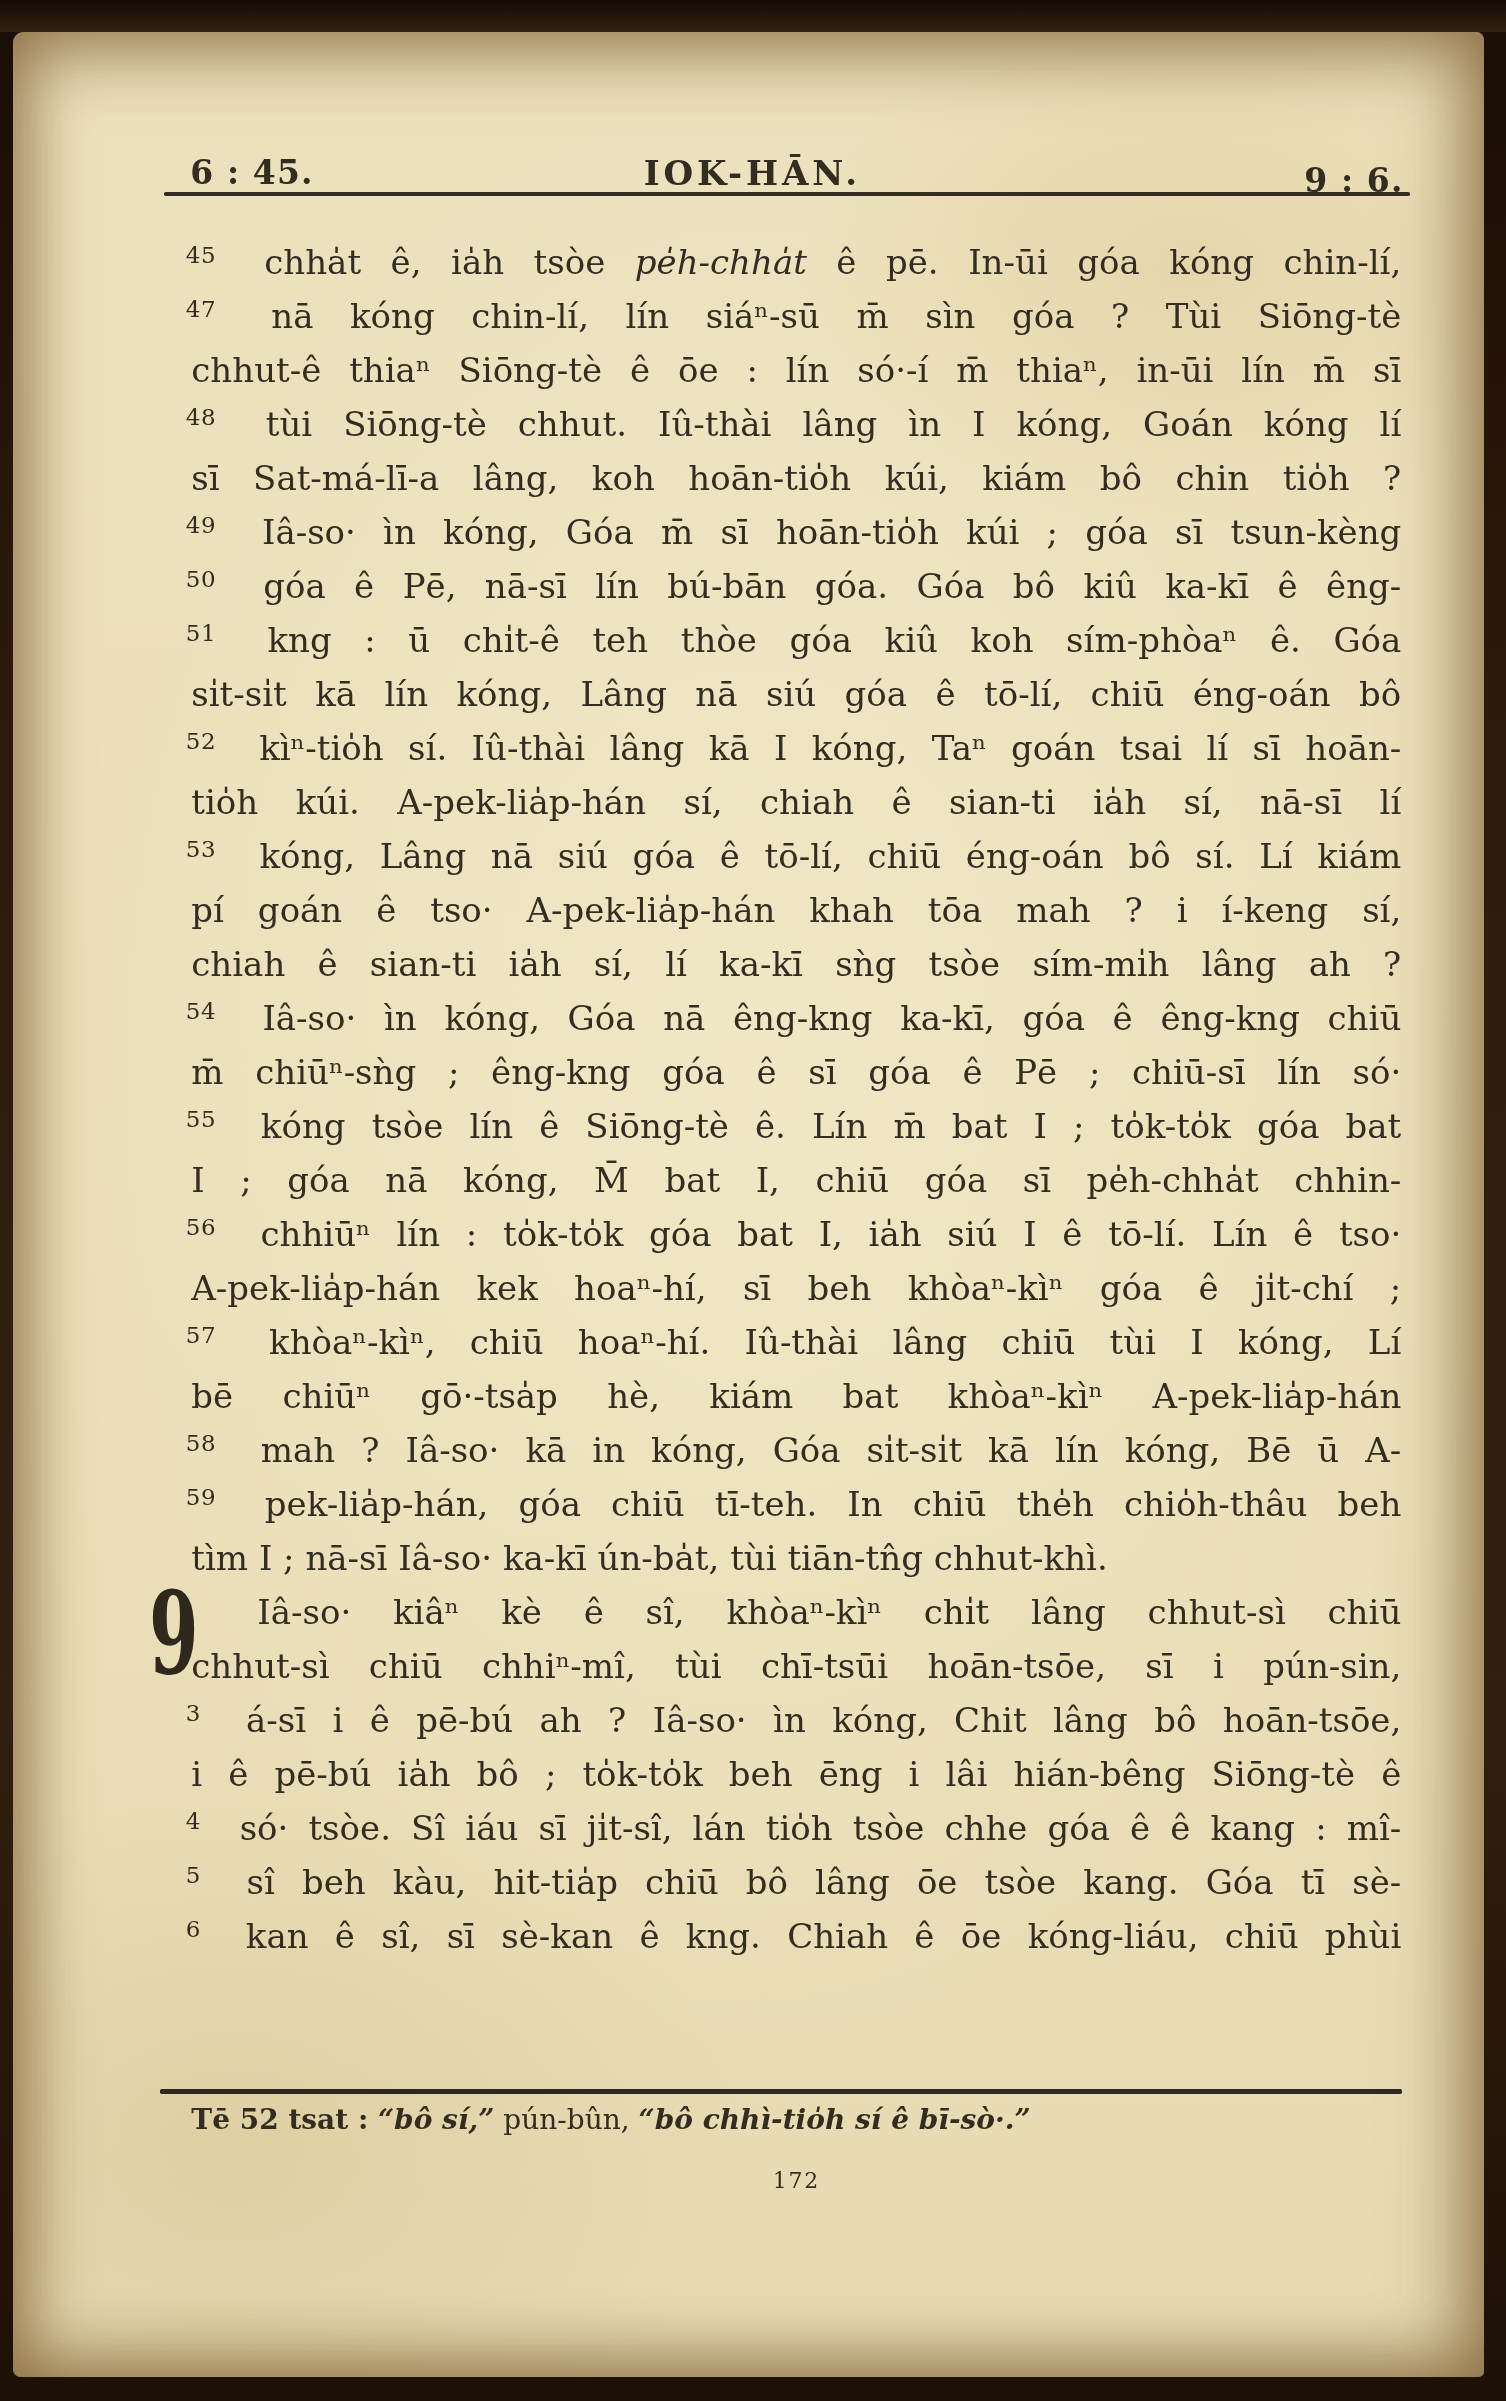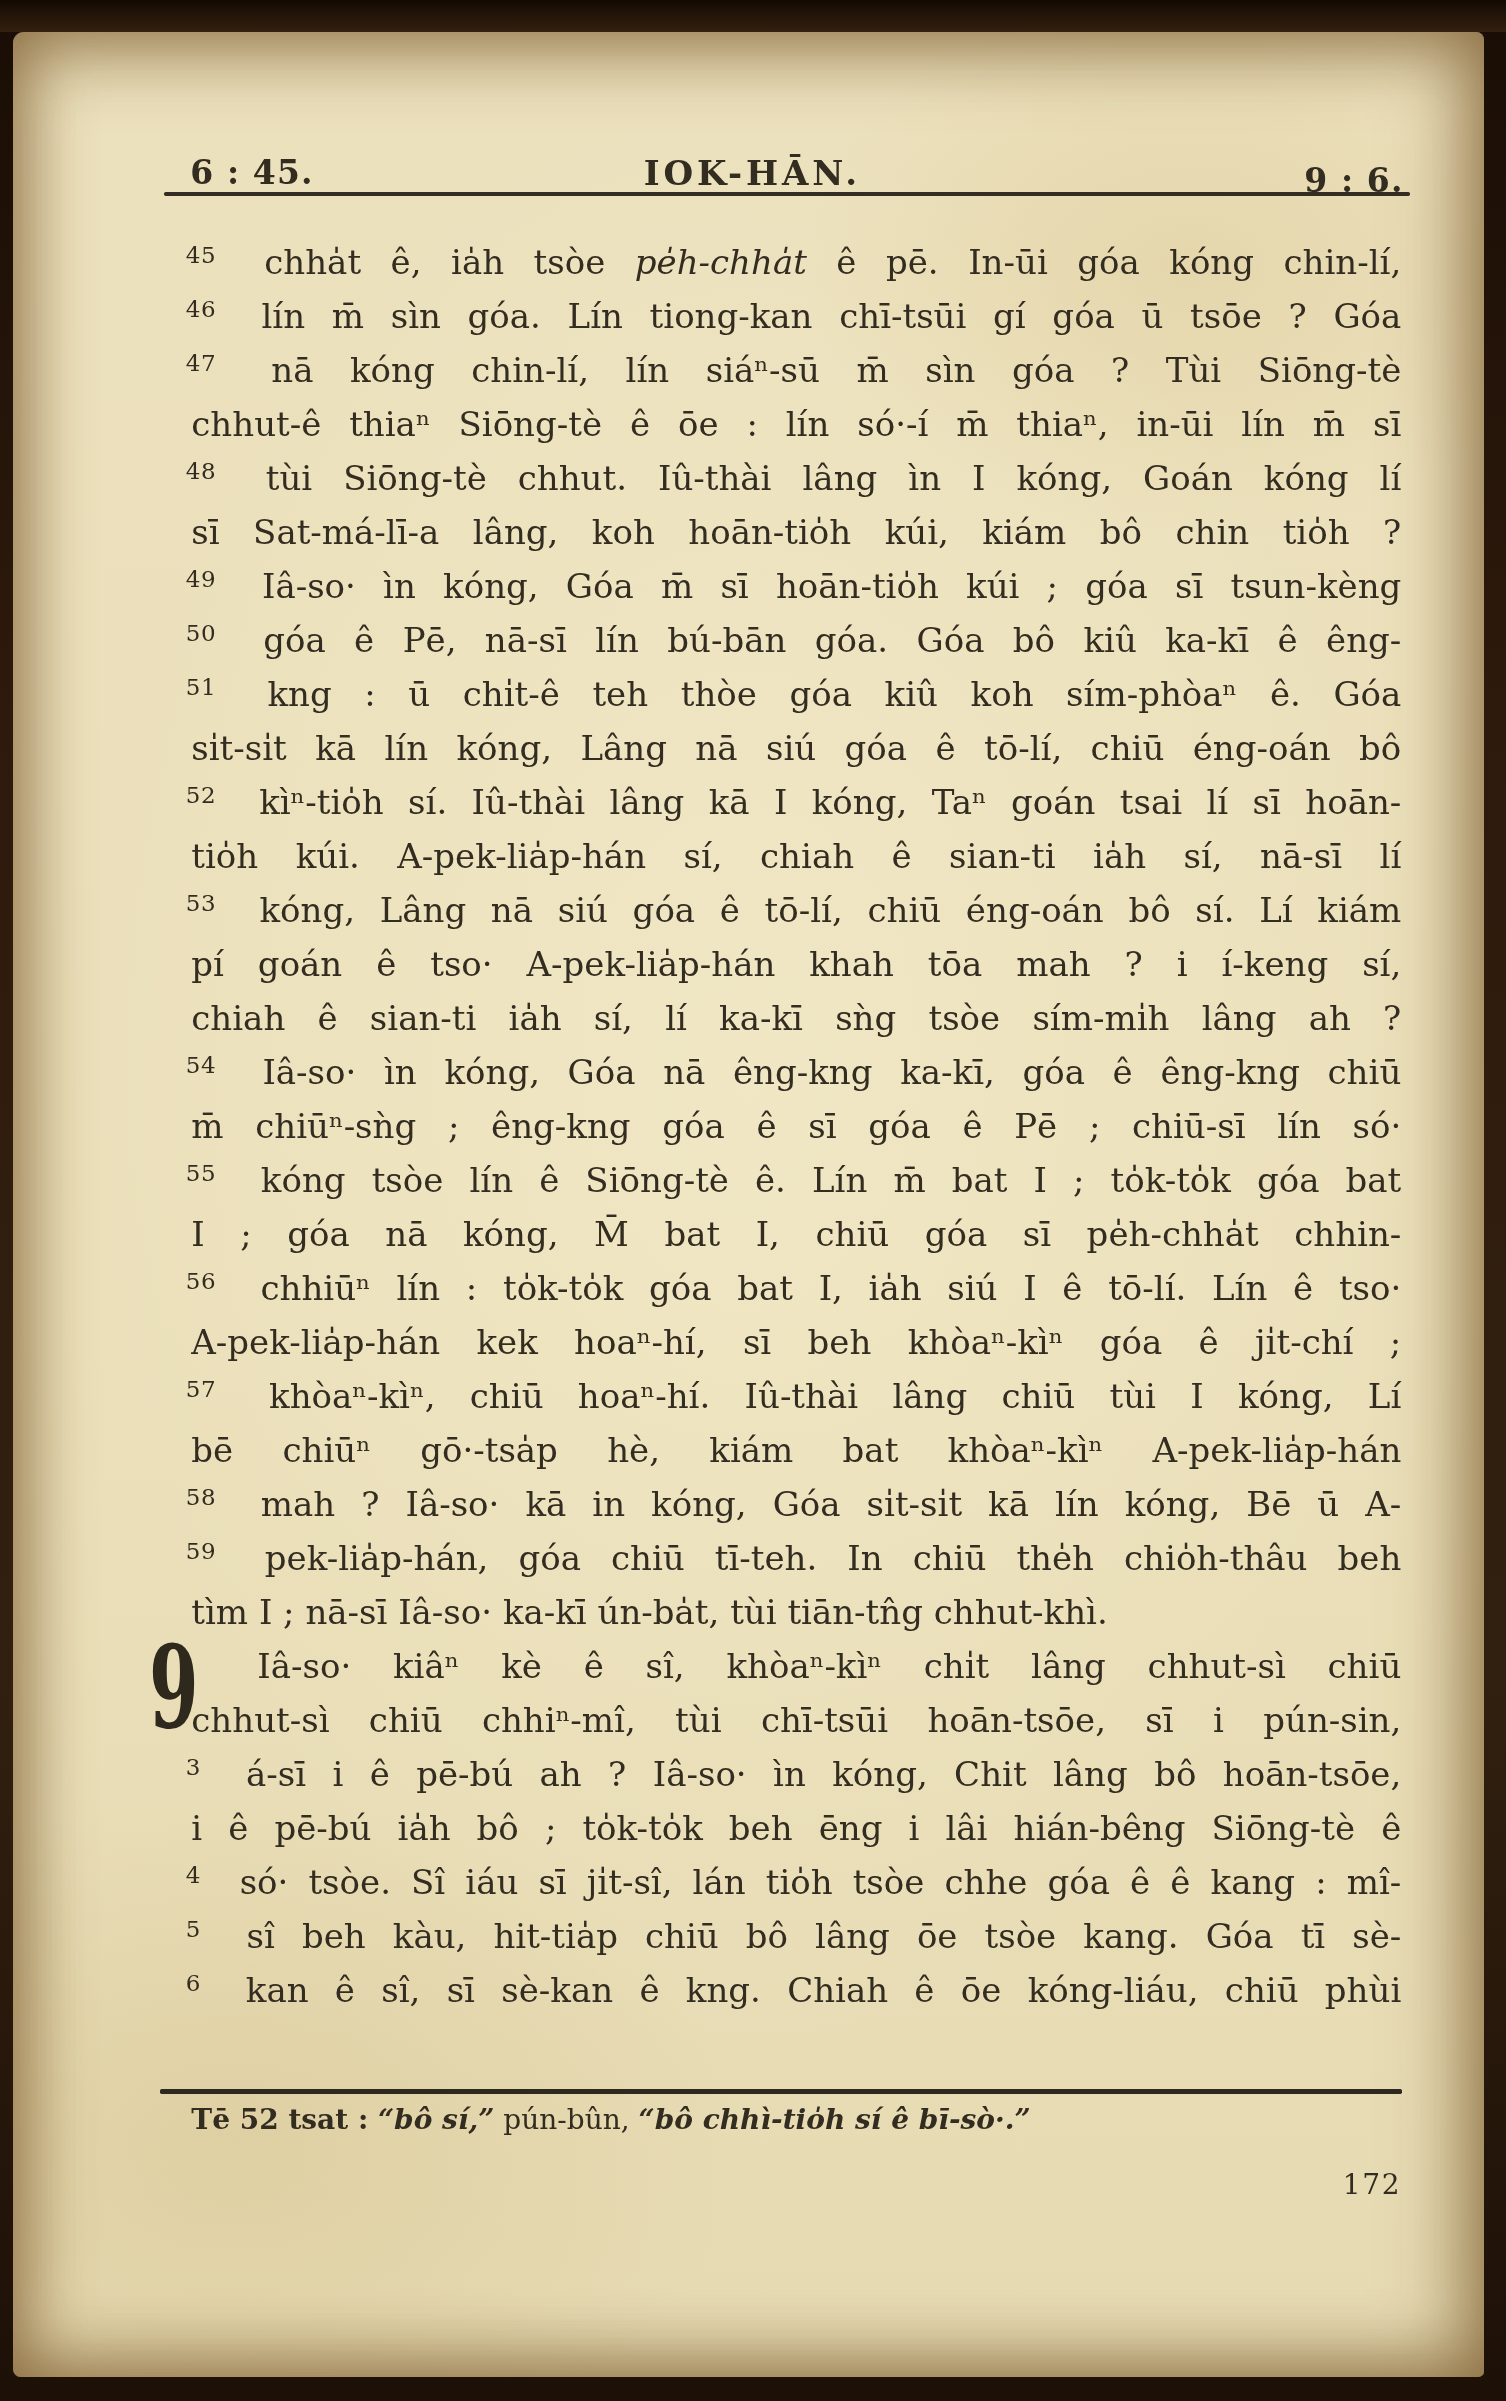--- a/index.html
+++ b/index.html
@@ -64,42 +64,41 @@
     background: #2e2920; border-radius: 1.7px;
   }
   .footnote {
     position: absolute; top: 2071px; left: 178px; width: 1210px;
     font-size: 28px; line-height: 34px;
   }
   .footnote i { font-weight: bold; text-align: center; }
   .footnote .fn-label { font-weight: bold; }
   .page-number {
     position: absolute; top: 2136px; left: 178px; width: 1210px;
-    text-align: right; font-size: 28px; letter-spacing: 1.7px;
+    text-align: center; font-size: 22px; letter-spacing: 1.7px;
   }
   .edge-shade-top {
     position: absolute; left: 0; top: 0; right: 0; height: 32px;
     background: linear-gradient(180deg, #140a04, #33200f);
   }
 </style>
 </head>
 <body>
 
 <div class="stage">
   <div class="edge-shade-top"></div>
   <div class="paper">
 
     <span class="header-left">6 : 45.</span>
     <span class="header-center">IOK-HĀN.</span>
     <span class="header-right">9 : 6.</span>
     <div class="header-rule"></div>
 
     <div class="text-block" id="text-block">
         <div class="line"><span class="verse-num">45</span> <span>chha̍t ê, ia̍h tsòe </span><i>pe̍h-chha̍t</i><span> ê pē.  In-ūi góa kóng chin-lí,</span></div>
-        <div class="line"><span class="verse-num">46</span> <span>lín m̄ sìn góa.  Lín tiong-kan chī-tsūi gí góa ū tsōe ?  Góa</span></div>
         <div class="line"><span class="verse-num">47</span> <span>nā kóng chin-lí, lín siáⁿ-sū m̄ sìn góa ?  Tùi Siōng-tè</span></div>
         <div class="line"><span>chhut-ê thiaⁿ Siōng-tè ê ōe : lín só·-í m̄ thiaⁿ, in-ūi lín m̄ sī</span></div>
         <div class="line"><span class="verse-num">48</span> <span>tùi Siōng-tè chhut.  Iû-thài lâng ìn I kóng, Goán kóng lí</span></div>
         <div class="line"><span>sī Sat-má-lī-a lâng, koh hoān-tio̍h kúi, kiám bô chin tio̍h ?</span></div>
         <div class="line"><span class="verse-num">49</span> <span>Iâ-so· ìn kóng, Góa m̄ sī hoān-tio̍h kúi ; góa sī tsun-kèng</span></div>
         <div class="line"><span class="verse-num">50</span> <span>góa ê Pē, nā-sī lín bú-bān góa.  Góa bô kiû ka-kī ê êng-</span></div>
         <div class="line"><span class="verse-num">51</span> <span>kng : ū chi̍t-ê teh thòe góa kiû koh sím-phòaⁿ ê.  Góa</span></div>
         <div class="line"><span>si̍t-si̍t kā lín kóng, Lâng nā siú góa ê tō-lí, chiū éng-oán bô</span></div>
         <div class="line"><span class="verse-num">52</span> <span>kìⁿ-tio̍h sí.  Iû-thài lâng kā I kóng, Taⁿ goán tsai lí sī hoān-</span></div>
         <div class="line"><span>tio̍h kúi.  A-pek-lia̍p-hán sí, chiah ê sian-ti ia̍h sí, nā-sī lí</span></div>

